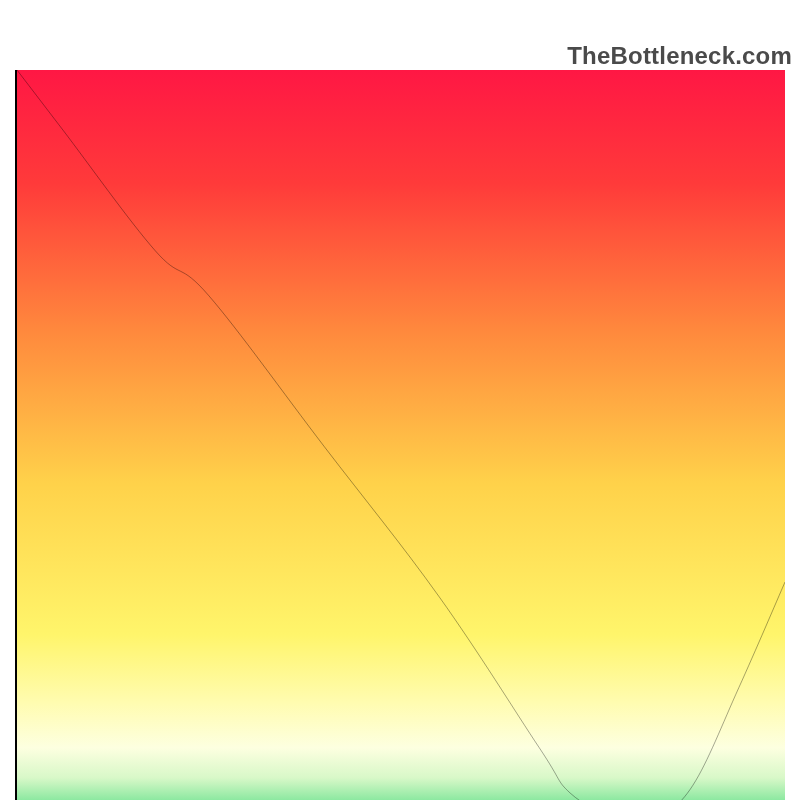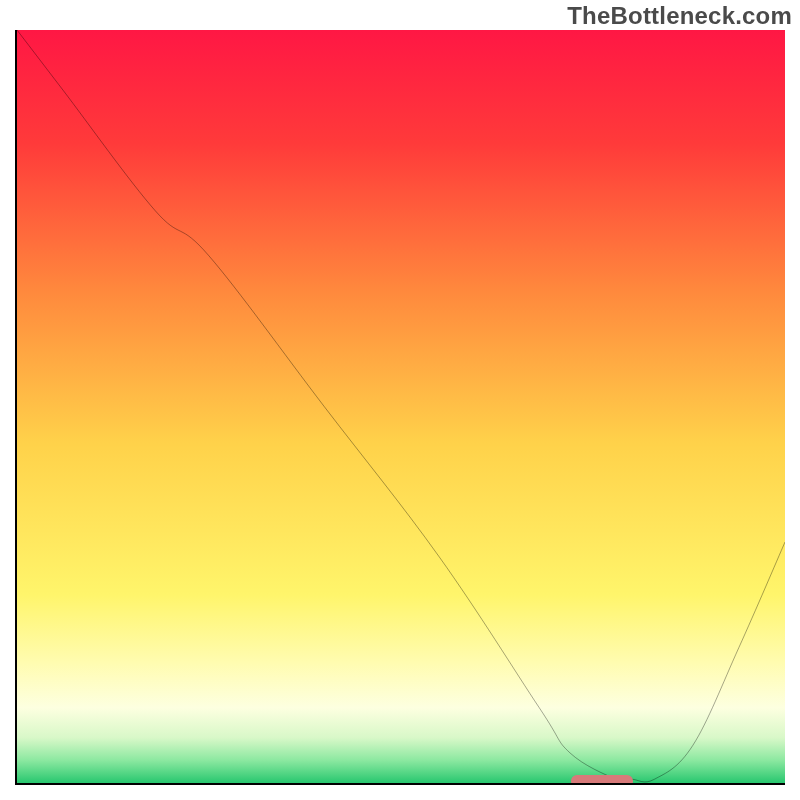--- a/index.html
+++ b/index.html
@@ -7,20 +7,21 @@
     padding: 0;
     width: 800px;
     height: 800px;
     background: #ffffff;
     font-family: Arial, Helvetica, sans-serif;
   }
   .chart-container {
     position: relative;
     width: 800px;
     height: 640px;
+    margin-top: 40px;
   }
   .watermark {
     position: absolute;
     top: 2px;
     right: 8px;
     font-size: 24px;
     font-weight: 600;
     color: #4a4a4a;
     letter-spacing: 0.2px;
     z-index: 10;

